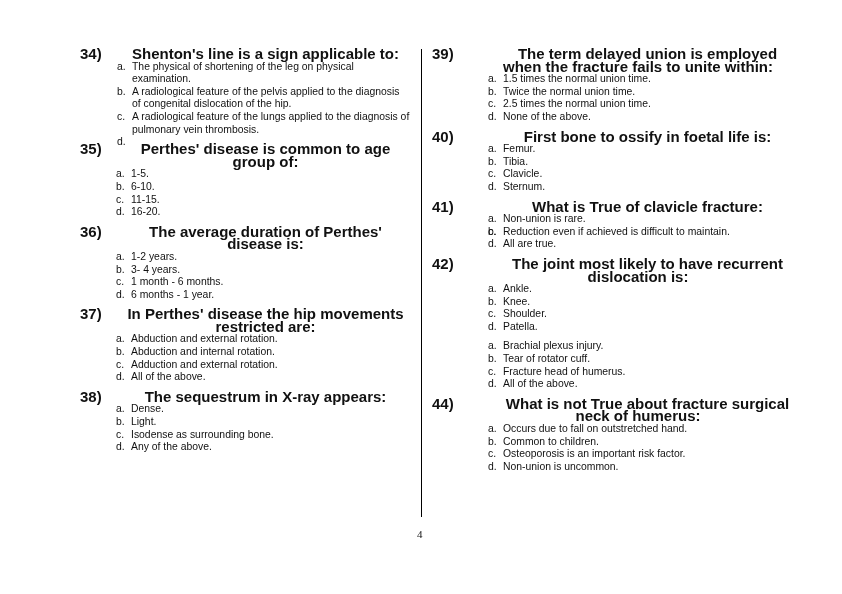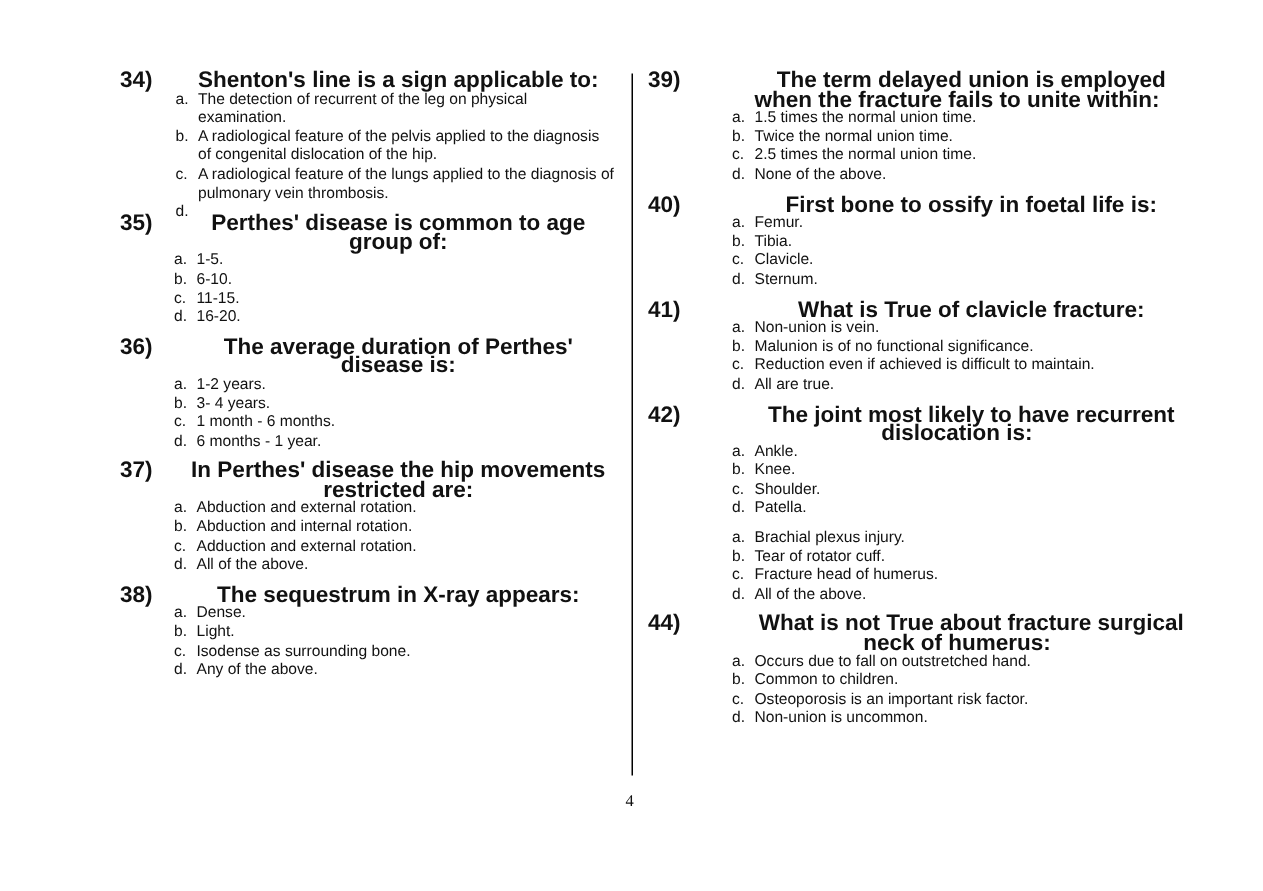--- a/index.html
+++ b/index.html
@@ -30,21 +30,21 @@
 <body>
 
 <div class="col left">
 
   <div class="q">
     <div class="qhead">
       <span class="qnum">34)</span>
       <span class="qtext">Shenton's line is a sign applicable to:</span>
     </div>
     <ul class="opts">
-      <li class="opt"><span class="letter">a.</span><span>The detection of recurrent of the leg on physical examination.</span></li>
+      <li class="opt"><span class="letter">a.</span><span>The physical of shortening of the leg on physical examination.</span></li>
       <li class="opt"><span class="letter">b.</span><span>A radiological feature of the pelvis applied to the diagnosis of congenital dislocation of the hip.</span></li>
       <li class="opt"><span class="letter">c.</span><span>A radiological feature of the lungs applied to the diagnosis of pulmonary vein thrombosis.</span></li>
       <li class="opt"><span class="letter">d.</span></li>
     </ul>
   </div>
 
   <div class="q">
     <div class="qhead">
       <span class="qnum">35)</span>
       <span class="qtext">Perthes' disease is common to age group of:</span>
@@ -127,22 +127,22 @@
       <li class="opt"><span class="letter">d.</span><span>Sternum.</span></li>
     </ul>
   </div>
 
   <div class="q">
     <div class="qhead wrap">
       <span class="qnum">41)</span>
       <span class="qtext">What is True of clavicle fracture:</span>
     </div>
     <ul class="opts">
-      <li class="opt"><span class="letter">a.</span><span>Non-union is vein.</span></li>
-      <li class="opt"><span class="letter">b.</span><span>Malunion is of no functional significance.</span></li>
+      <li class="opt"><span class="letter">a.</span><span>Non-union is rare.</span></li>
+      <li class="opt"><span class="letter">b.</span></li>
       <li class="opt"><span class="letter">c.</span><span>Reduction even if achieved is difficult to maintain.</span></li>
       <li class="opt"><span class="letter">d.</span><span>All are true.</span></li>
     </ul>
   </div>
 
   <div class="q">
     <div class="qhead wrap">
       <span class="qnum">42)</span>
       <span class="qtext">The joint most likely to have recurrent dislocation is:</span>
     </div>

